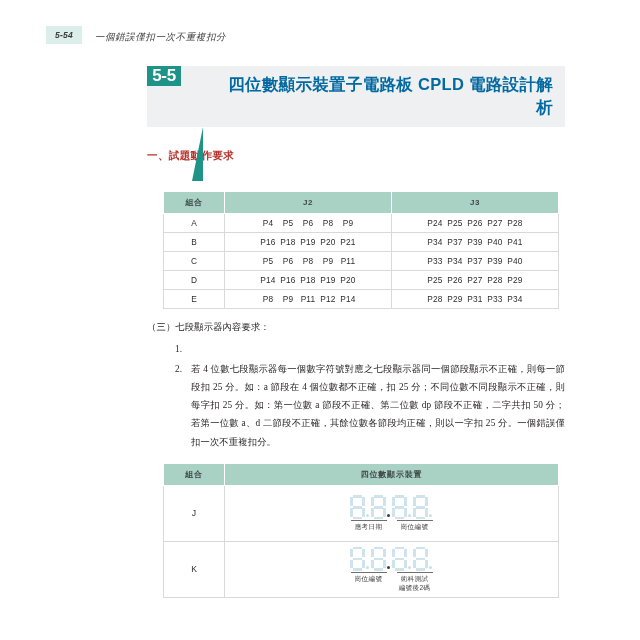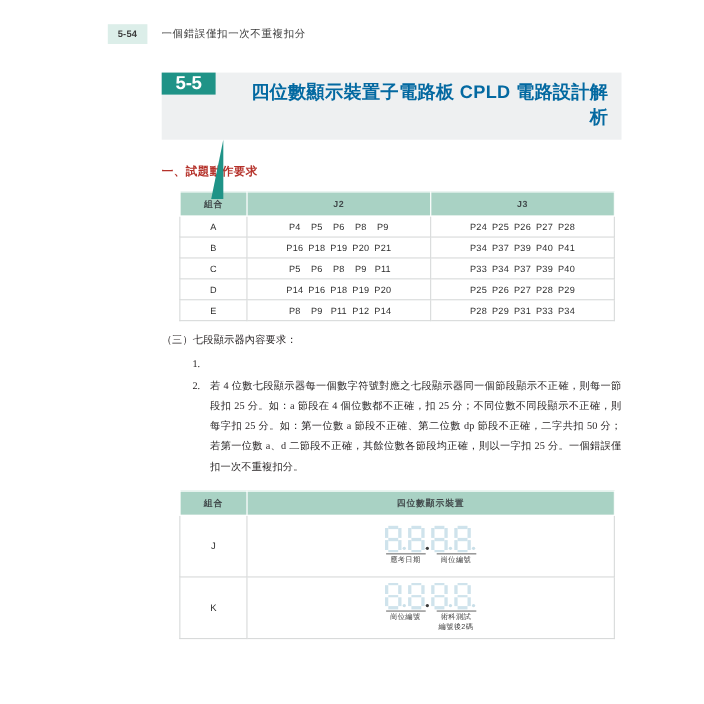--- a/index.html
+++ b/index.html
@@ -20,24 +20,25 @@
     width: 640px;
     height: 640px;
     position: relative;
     box-sizing: border-box;
     padding: 0;
   }
 
   
   .running-header {
     display: flex;
-    align-items: center;
+    align-items: flex-end;
     height: 26px;
     margin: 18px 0 0 0;
-    padding-left: 98px;
+    padding-left: 46px;
+    font-style: italic;
   }
   .folio-box {
     background: #dceee9;
     color: #3b3b3b;
     font-family: "Liberation Sans", sans-serif;
     font-size: 8.5px;
     font-weight: bold;
     letter-spacing: .2px;
     padding: 5px 9px 5px 9px;
     line-height: 1;
@@ -61,21 +62,21 @@
     display: flex;
     align-items: stretch;
   }
   .banner-num {
     background: #2a9d8f;
     background: #1f9387;
     color: #ffffff;
     font-family: "Liberation Sans", sans-serif;
     font-weight: bold;
     font-size: 17px;
-    width: 49px;
+    width: 34px;
     display: flex;
     align-items: center;
     justify-content: center;
     flex: 0 0 47px;
     letter-spacing: -.3px;
   }
   .banner-num-wrap {
     position: relative;
     flex: 0 0 56px;
   }
@@ -103,21 +104,21 @@
   
   .content {
     margin-left: 147px;
     width: 418px;
   }
   .sec-head {
     color: #c0392b;
     color: #b5322b;
     font-size: 10.5px;
     font-weight: bold;
-    margin: 22px 0 11px 0;
+    margin: 22px 0 28px 0;
     letter-spacing: .4px;
     font-family: "Liberation Sans", sans-serif;
   }
   .para {
     font-size: 9.3px;
     line-height: 1.95;
     margin: 0 0 4px 0;
     letter-spacing: .15px;
     text-align: justify;
   }

